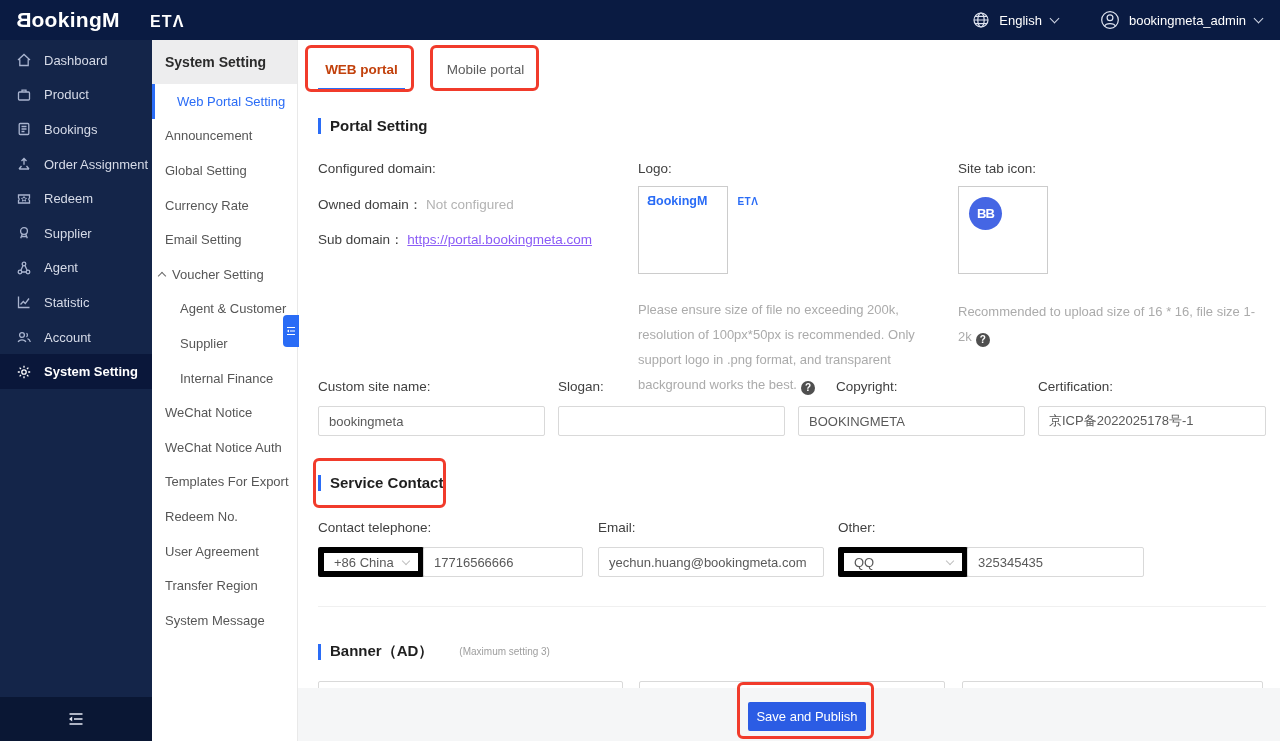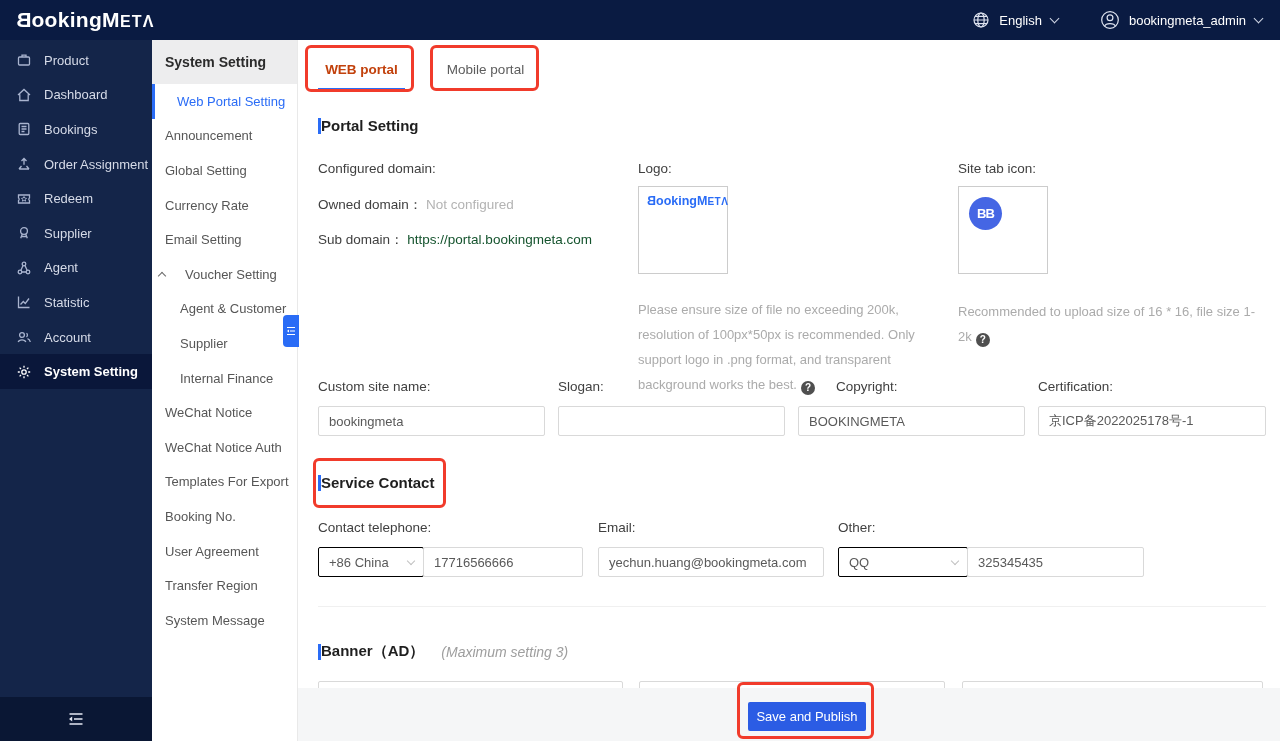--- a/index.html
+++ b/index.html
@@ -3,21 +3,21 @@
 <meta charset="utf-8">
 <style>
   * { margin:0; padding:0; box-sizing:border-box; }
   html,body { width:1280px; height:741px; overflow:hidden; background:#fff;
     font-family:"Liberation Sans", sans-serif; }
 
   
   #topbar { position:absolute; left:0; top:0; width:1280px; height:40px; background:#0a1b42; z-index:30; }
   .brand { font-weight:700; color:#fff; font-size:21px; letter-spacing:.3px; white-space:nowrap; }
   .brand .flip { display:inline-block; transform:scaleX(-1); }
-  .brand .eta { font-size:16px; letter-spacing:1.2px; }
+  .brand .eta { font-size:16px; letter-spacing:1.2px;padding-left:30px; }
   #topbar .brand { position:absolute; left:16px; top:0; line-height:40px; }
   #topbar-right { position:absolute; right:18px; top:0; height:40px; display:flex; align-items:center; gap:42px; }
   .tb-group { display:flex; align-items:center; gap:9px; color:#fff; font-size:13px; cursor:pointer; }
   .chev-down { width:7px; height:7px; border-right:1.5px solid #cfd5e4; border-bottom:1.5px solid #cfd5e4;
     transform:rotate(45deg); margin-top:-4px; }
   .tb-group svg { display:block; }
 
   
   #sidebar { position:absolute; left:0; top:40px; width:152px; height:701px; background:#142549; z-index:20; }
   .sb-item { height:34.6px; display:flex; align-items:center; padding-left:16px; gap:12px;
@@ -31,51 +31,51 @@
 
   
   #submenu { position:absolute; left:152px; top:40px; width:146px; height:701px; background:#fff;
     border-right:1px solid #e9e9e9; z-index:20; }
   #submenu-header { height:44px; background:#ededee; font-size:14px; font-weight:700; color:#2b2b2b;
     line-height:44px; padding-left:13px; }
   .sm-item { height:34.6px; display:flex; align-items:center; padding-left:13px;
     font-size:13px; color:#565656; cursor:pointer; background:#fff; }
   .sm-item.active { color:#2a6cf6; border-left:3px solid #2a6cf6; padding-left:22px; }
   .sm-item.sub { padding-left:28px; }
-  .sm-item.parent { padding-left:7px; gap:20px; }
+  .sm-item.parent { padding-left:7px; gap:7px; }
   .caret-up { width:6px; height:6px; border-left:1.4px solid #6b6b6b; border-top:1.4px solid #6b6b6b;
     transform:rotate(45deg); margin-top:3px; flex:0 0 6px; }
   #panel-toggle { position:absolute; left:283px; top:315px; width:16px; height:32px; background:#2a6cf6;
     border-radius:4px 0 0 4px; z-index:40; display:flex; align-items:center; justify-content:center; cursor:pointer; }
 
   
   #content { position:absolute; left:298px; top:40px; width:982px; height:701px; background:#fff; }
 
   .tab { position:absolute; top:52px; height:36px; line-height:36px; text-align:center; font-size:13.5px; cursor:pointer; }
   #tab-web { left:318px; width:87px; color:#c2410c; font-weight:600; }
   #tab-web-underline { position:absolute; left:318px; top:88px; width:87px; height:3px; background:#2a6cf6; }
   #tab-mobile { left:437px; width:97px; color:#5c5c5c; }
 
-  .section-head { position:absolute; display:flex; align-items:center; gap:0; }
+  .section-head { position:absolute; display:flex; align-items:center; gap:9px; }
   .section-bar { width:3px; height:16px; background:#2a6cf6; }
   .section-title { font-size:15px; font-weight:700; color:#1f1f1f; }
-  .section-note { font-size:14px; color:#9e9e9e; margin-left:17px;font-style:italic; }
+  .section-note { font-size:10px; color:#9e9e9e; margin-left:17px; }
 
   .lbl { position:absolute; font-size:13.5px; color:#404040; white-space:nowrap; }
   .val-muted { color:#b3b3b3; }
-  .val-link { color:#14532d; cursor:pointer; }
+  .val-link { color:#8b5cf6; cursor:pointer;text-decoration:underline; }
 
   .upload-box { position:absolute; width:90px; height:88px; border:1px solid #ccc; background:#fff; cursor:pointer; }
   .help { position:absolute; font-size:13px; color:#ababab; line-height:25px; }
   .qbadge { display:inline-flex; width:14px; height:14px; border-radius:50%; background:#4f4f4f; color:#fff;
     font-size:10px; font-weight:700; align-items:center; justify-content:center; vertical-align:-2px; margin-left:4px; cursor:pointer; }
 
   .inp { position:absolute; height:30px; border:1px solid #d9d9d9; border-radius:2px; background:#fff;
     font-size:13px; color:#595959; padding:0 10px; font-family:"Liberation Sans", sans-serif; outline:none; }
-  .sel { position:absolute; height:30px; border:1px solid #000000; border-radius:2px; background:#fff;
+  .sel { position:absolute; height:30px; border:6px solid #000000; border-radius:2px; background:#fff;
     font-size:13px; color:#595959; display:flex; align-items:center; padding:0 22px 0 10px; cursor:pointer; }
   .sel .chev { position:absolute; right:9px; width:6px; height:6px; border-right:1.4px solid #c0c0c0;
     border-bottom:1.4px solid #c0c0c0; transform:rotate(45deg); margin-top:-3px; }
 
   #divider { position:absolute; left:318px; top:606px; width:948px; height:1px; background:#f0f0f0; }
 
   .banner-box { position:absolute; top:681px; height:52px; border:1px solid #d9d9d9; border-radius:2px; background:#fff; z-index:1; }
 
   #footer { position:absolute; left:298px; top:688px; width:982px; height:53px; background:#f5f6f7; z-index:10; }
   #btn-save { position:absolute; left:690px; top:702px; width:47px; height:29px; background:#fff;
@@ -124,30 +124,30 @@
       <span>bookingmeta_admin</span>
       <span class="chev-down"></span>
     </div>
   </div>
 </div>
 
 <div id="sidebar">
   <div id="sidebar-list">
     <div class="sb-item">
       <svg width="16" height="16" viewBox="0 0 16 16" fill="none" stroke="currentColor" stroke-width="1.3">
+          <path d="M2 8l6-5.5L14 8M3.8 7.2V13.5h8.4V7.2"></path>
+        </svg>
+      <span>Dashboard</span>
+    </div>
+    <div class="sb-item">
+      <svg width="16" height="16" viewBox="0 0 16 16" fill="none" stroke="currentColor" stroke-width="1.3">
           <rect x="2.5" y="5" width="11" height="8" rx="1"></rect>
           <path d="M6 5V3.2h4V5"></path>
         </svg>
       <span>Product</span>
-    </div>
-    <div class="sb-item">
-      <svg width="16" height="16" viewBox="0 0 16 16" fill="none" stroke="currentColor" stroke-width="1.3">
-          <path d="M2 8l6-5.5L14 8M3.8 7.2V13.5h8.4V7.2"></path>
-        </svg>
-      <span>Dashboard</span>
     </div>
     <div class="sb-item">
       <svg width="16" height="16" viewBox="0 0 16 16" fill="none" stroke="currentColor" stroke-width="1.3">
           <rect x="3.2" y="2.5" width="9.6" height="11" rx="1"></rect>
           <path d="M5.5 5.5h5M5.5 8h5M5.5 10.5h3"></path>
         </svg>
       <span>Bookings</span>
     </div>
     <div class="sb-item">
       <svg width="16" height="16" viewBox="0 0 16 16" fill="none" stroke="currentColor" stroke-width="1.3">
@@ -218,21 +218,21 @@
   <div class="sm-item parent">
     <span class="caret-up"></span>
     <span>Voucher Setting</span>
   </div>
   <div class="sm-item sub">Agent &amp; Customer</div>
   <div class="sm-item sub">Supplier</div>
   <div class="sm-item sub">Internal Finance</div>
   <div class="sm-item">WeChat Notice</div>
   <div class="sm-item">WeChat Notice Auth</div>
   <div class="sm-item">Templates For Export</div>
-  <div class="sm-item">Booking No.</div>
+  <div class="sm-item">Redeem No.</div>
   <div class="sm-item">User Agreement</div>
   <div class="sm-item">Transfer Region</div>
   <div class="sm-item">System Message</div>
 </div>
 
 <div id="panel-toggle">
   <svg width="10" height="10" viewBox="0 0 10 10" fill="none" stroke="#fff" stroke-width="1.2">
     <path d="M1 1.5h8M4 5h5M1 8.5h8"></path>
       <path d="M3 3.6L1 5l2 1.4z" fill="#fff" stroke="none"></path>
   </svg>

